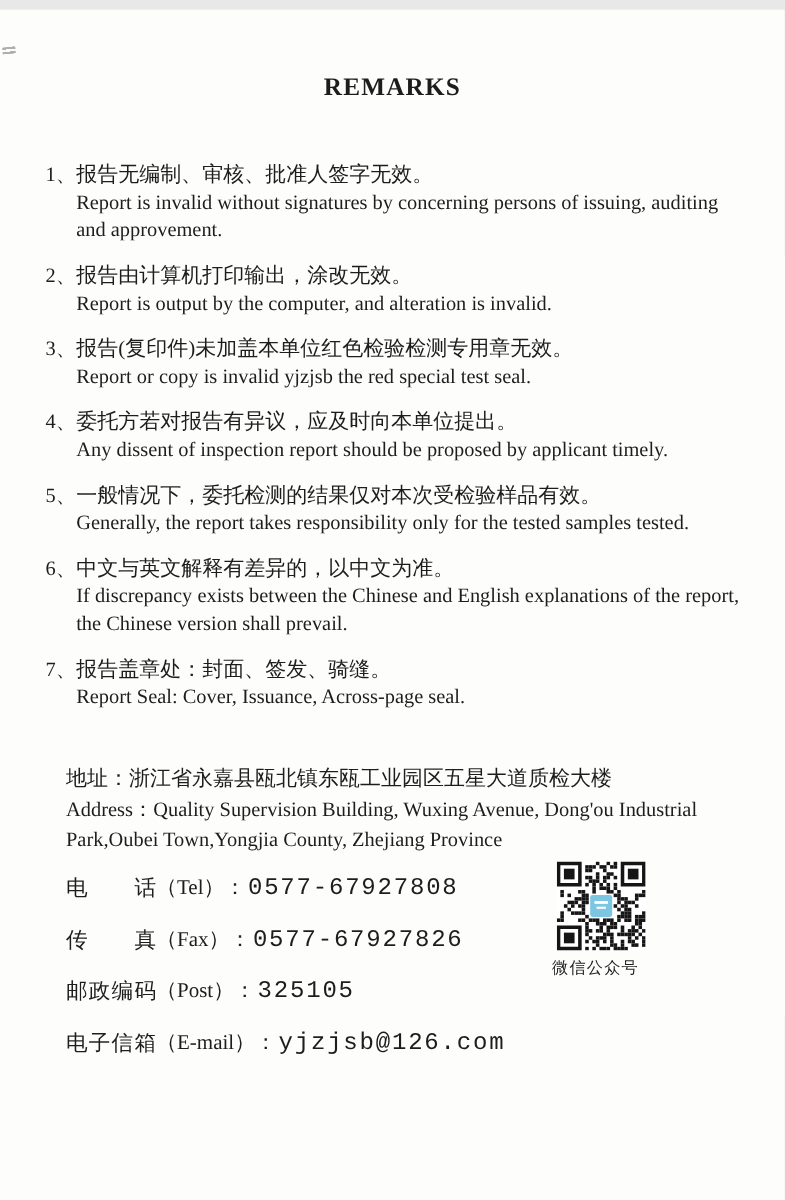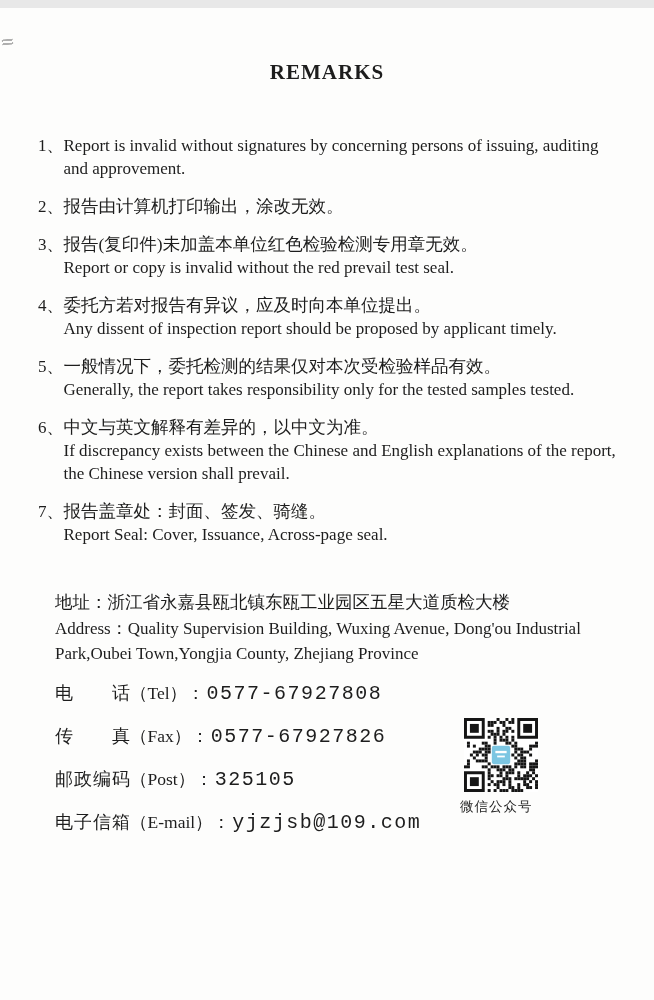--- a/index.html
+++ b/index.html
@@ -83,34 +83,36 @@
 <div class="page">
 
   <div class="scan-artifact"></div>
 
   <h1 class="title">REMARKS</h1>
 
   <ol class="remarks">
     <li>
       <span class="num">1、</span>
       <div class="body">
+        <div class="zh">报告无编制、审核、批准人签字无效。</div>
         <div class="en">Report is invalid without signatures by concerning persons of issuing, auditing and approvement.</div>
       </div>
     </li>
     <li>
       <span class="num">2、</span>
       <div class="body">
         <div class="zh">报告由计算机打印输出，涂改无效。</div>
+        <div class="en">Report is output by the computer, and alteration is invalid.</div>
       </div>
     </li>
     <li>
       <span class="num">3、</span>
       <div class="body">
         <div class="zh">报告(复印件)未加盖本单位红色检验检测专用章无效。</div>
-        <div class="en">Report or copy is invalid without the red prevail test seal.</div>
+        <div class="en">Report or copy is invalid yjzjsb the red special test seal.</div>
       </div>
     </li>
     <li>
       <span class="num">4、</span>
       <div class="body">
         <div class="zh">委托方若对报告有异议，应及时向本单位提出。</div>
         <div class="en">Any dissent of inspection report should be proposed by applicant timely.</div>
       </div>
     </li>
     <li>
@@ -145,21 +147,21 @@
     <div class="contact-row">
       <span class="zlabel">电话</span><span class="paren">（Tel）：</span><span class="cvalue">0577-67927808</span>
     </div>
     <div class="contact-row">
       <span class="zlabel">传真</span><span class="paren">（Fax）：</span><span class="cvalue">0577-67927826</span>
     </div>
     <div class="contact-row">
       <span class="zlabel">邮政编码</span><span class="paren">（Post）：</span><span class="cvalue">325105</span>
     </div>
     <div class="contact-row">
-      <span class="zlabel">电子信箱</span><span class="paren">（E-mail）：</span><span class="cvalue">yjzjsb@109.com</span>
+      <span class="zlabel">电子信箱</span><span class="paren">（E-mail）：</span><span class="cvalue">yjzjsb@126.com</span>
     </div>
   </div>
 
   <div class="qr-block">
     <svg id="qr-svg" class="qr-svg" viewBox="0 0 25 25">
         <g fill="#151515">
           <rect x="11" y="0" width="1" height="1"></rect>
           <rect x="14" y="0" width="1" height="1"></rect>
           <rect x="16" y="0" width="1" height="1"></rect>
           <rect x="8" y="1" width="1" height="1"></rect>

